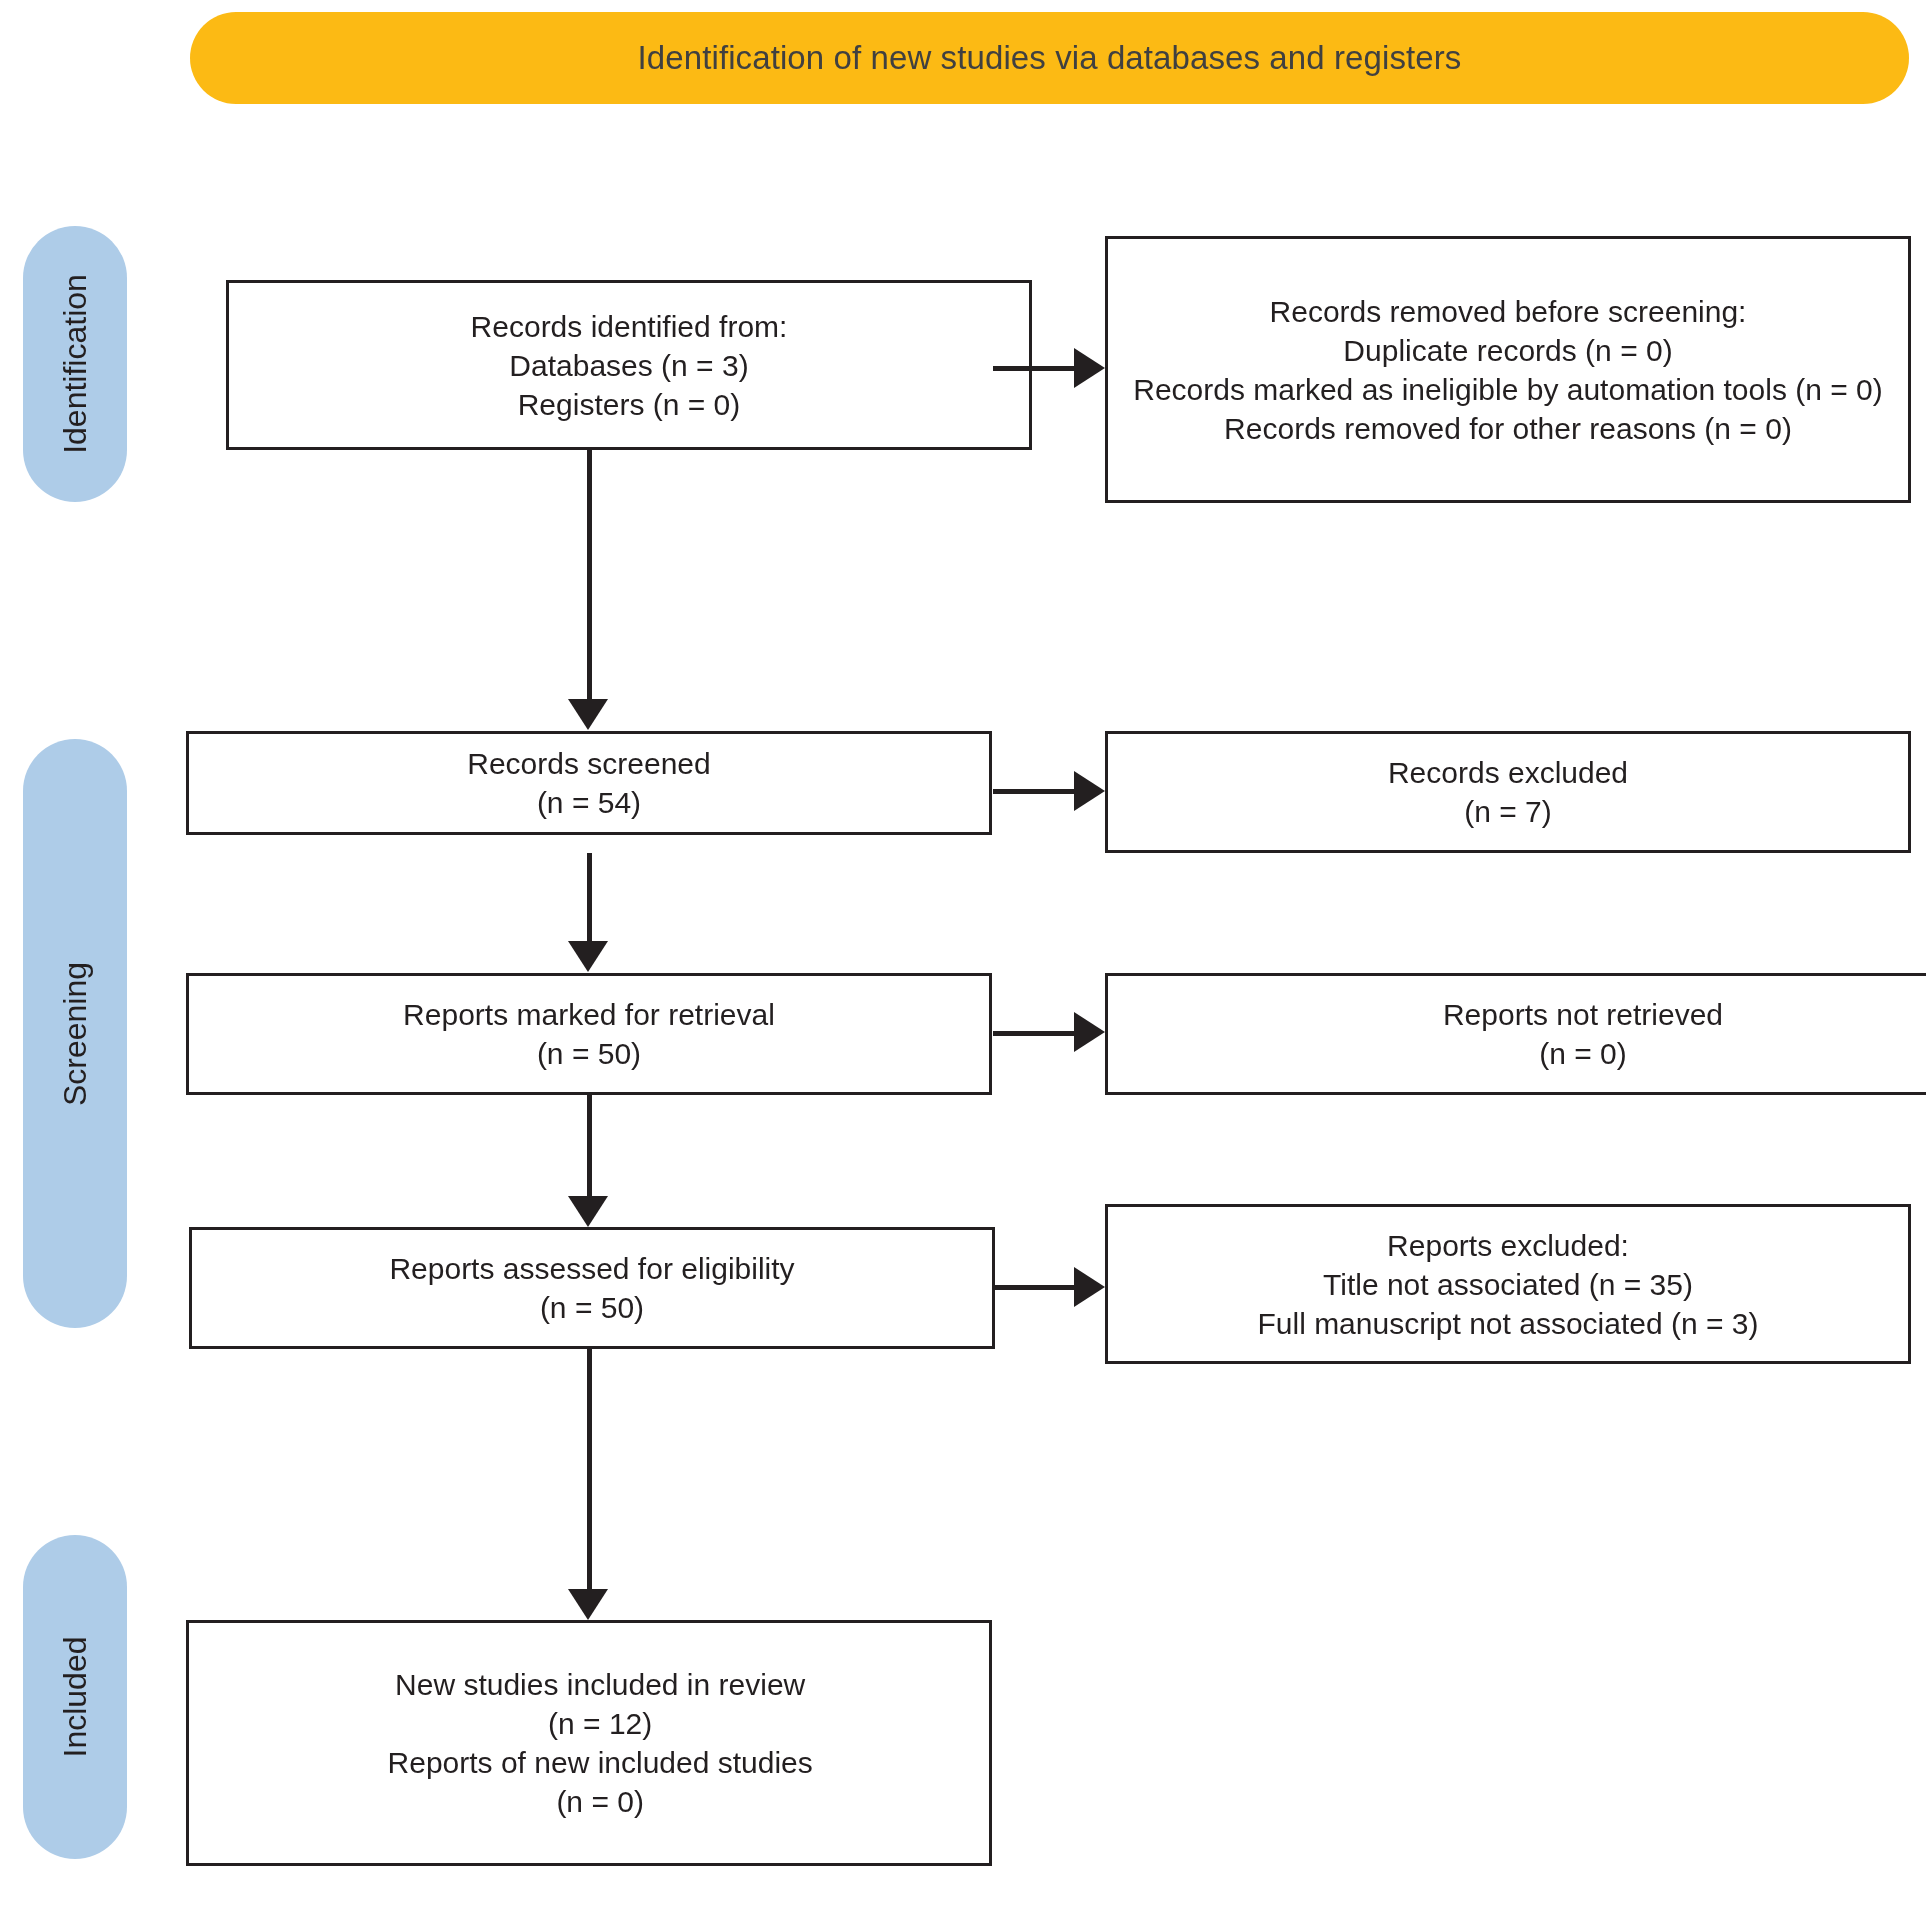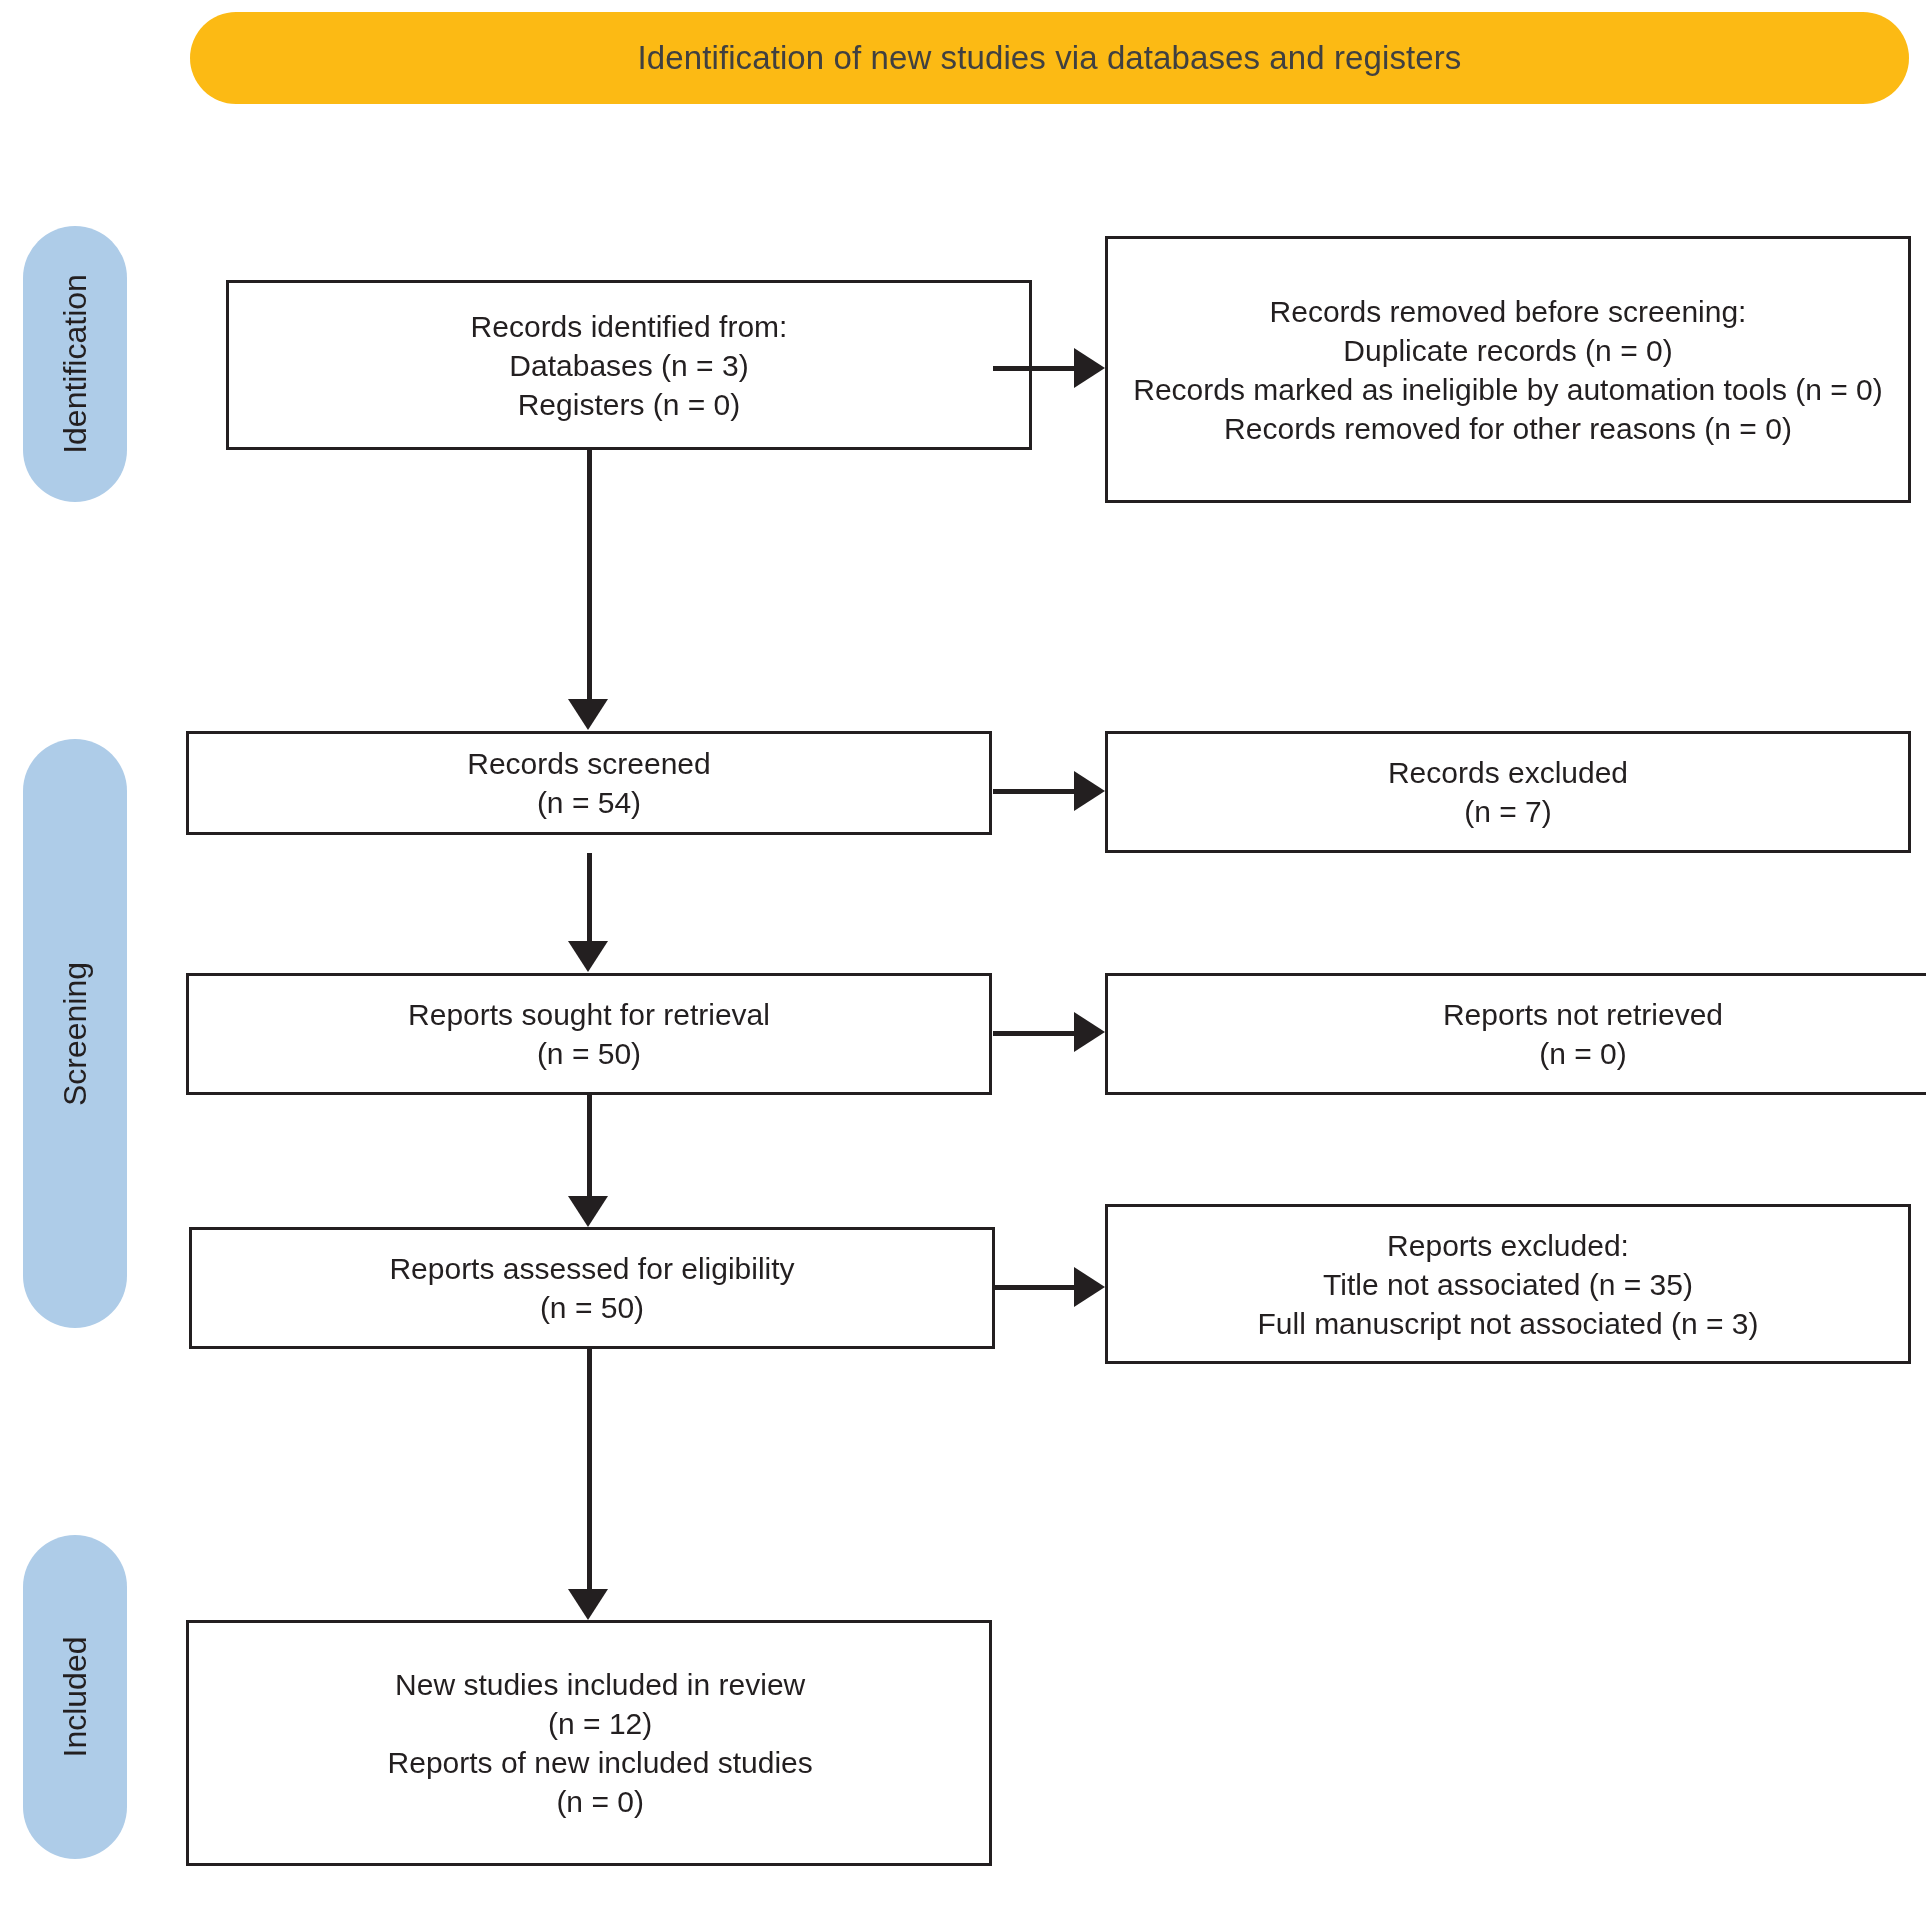--- a/index.html
+++ b/index.html
@@ -184,21 +184,21 @@
   <div class="flow-box" id="box-screened">
     <div class="line">Records screened</div>
     <div class="line">(n = 54)</div>
   </div>
   <div class="flow-box" id="box-excluded-rec">
     <div class="line">Records excluded</div>
     <div class="line">(n = 7)</div>
   </div>
 
   <div class="flow-box" id="box-sought">
-    <div class="line">Reports sought for retrieval</div>
+    <div class="line">Reports marked for retrieval</div>
     <div class="line">(n = 50)</div>
   </div>
   <div class="flow-box" id="box-notretrieved">
     <div class="line">Reports not retrieved</div>
     <div class="line">(n = 0)</div>
   </div>
 
   <div class="flow-box" id="box-assessed">
     <div class="line">Reports assessed for eligibility</div>
     <div class="line">(n = 50)</div>

